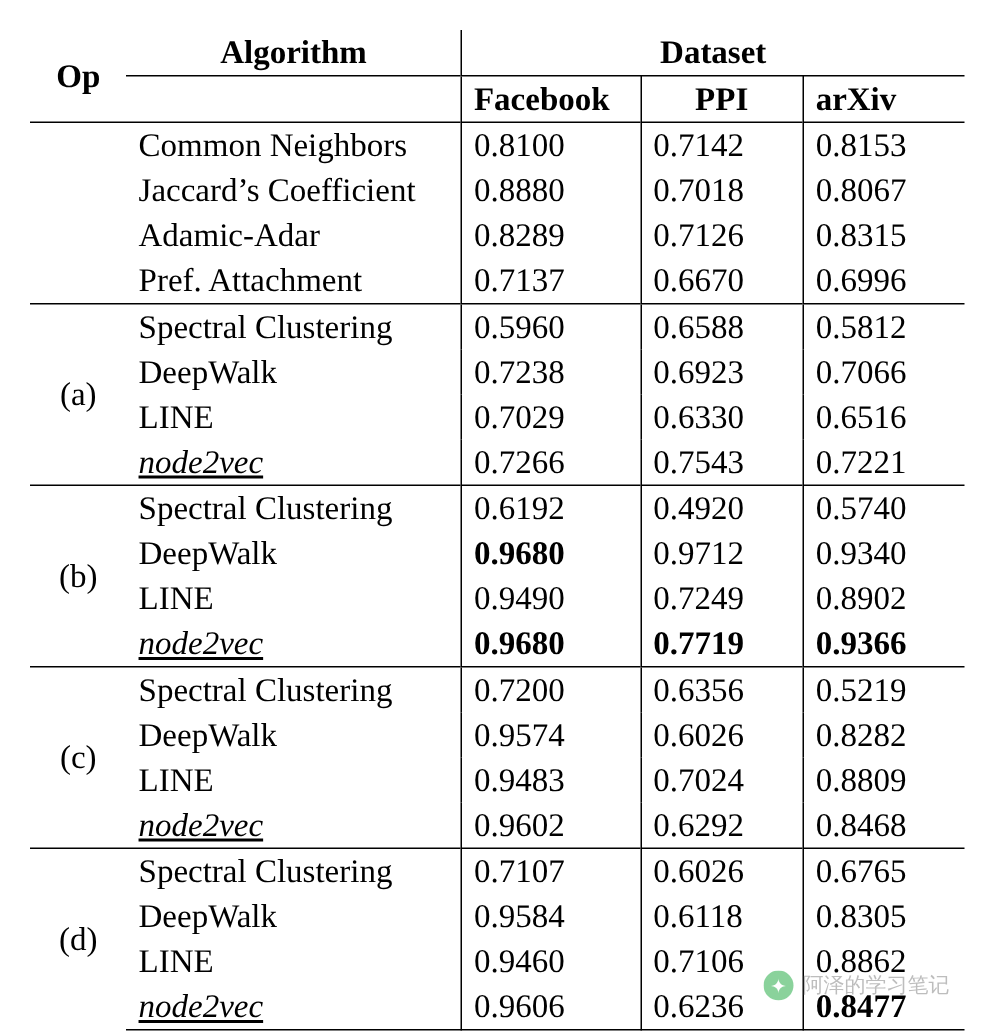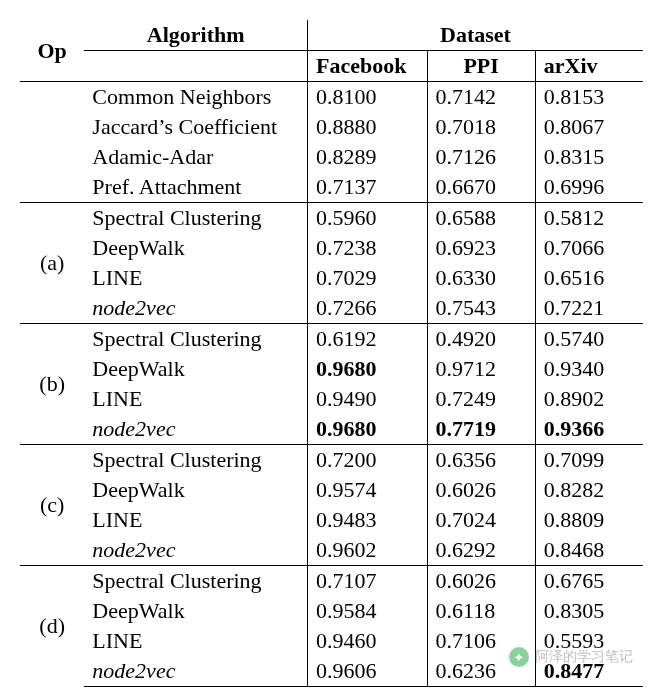--- a/index.html
+++ b/index.html
@@ -26,21 +26,21 @@
     font-weight: bold;
     text-align: center;
   }
   .op-col { width: 60px; text-align: center; }
   .algo-col { width: 220px; }
   .data-col { width: 110px; }
   .hline-top td, .hline-top th { border-top: 1.5px solid #000; }
   .hline-thin td, .hline-thin th { border-top: 1px solid #000; }
   .vline-right { border-right: 1.5px solid #000; margin-top: 24px; }
   .vline-thin-right { border-right: 1px solid #000; }
-  .italic { font-style: italic; }
+  .italic { font-style: italic; text-decoration: underline; }
   .bold { font-weight: bold; }
   .center { text-align: center; }
   .watermark {
     position: fixed;
     right: 30px;
     bottom: 22px;
     display: flex;
     align-items: center;
     opacity: 0.55;
     font-family: sans-serif;
@@ -150,21 +150,21 @@
         <td class="algo-col vline-right italic">node2vec</td>
         <td class="data-col vline-thin-right bold">0.9680</td>
         <td class="data-col vline-thin-right bold">0.7719</td>
         <td class="data-col bold">0.9366</td>
       </tr>
       <tr class="hline-top">
         <td rowspan="4" class="op-col center">(c)</td>
         <td class="algo-col vline-right">Spectral Clustering</td>
         <td class="data-col vline-thin-right">0.7200</td>
         <td class="data-col vline-thin-right">0.6356</td>
-        <td class="data-col">0.7099</td>
+        <td class="data-col">0.5219</td>
       </tr>
       <tr>
         <td class="algo-col vline-right">DeepWalk</td>
         <td class="data-col vline-thin-right">0.9574</td>
         <td class="data-col vline-thin-right">0.6026</td>
         <td class="data-col">0.8282</td>
       </tr>
       <tr>
         <td class="algo-col vline-right">LINE</td>
         <td class="data-col vline-thin-right">0.9483</td>
@@ -187,21 +187,21 @@
       <tr>
         <td class="algo-col vline-right">DeepWalk</td>
         <td class="data-col vline-thin-right">0.9584</td>
         <td class="data-col vline-thin-right">0.6118</td>
         <td class="data-col">0.8305</td>
       </tr>
       <tr>
         <td class="algo-col vline-right">LINE</td>
         <td class="data-col vline-thin-right">0.9460</td>
         <td class="data-col vline-thin-right">0.7106</td>
-        <td class="data-col">0.5593</td>
+        <td class="data-col">0.8862</td>
       </tr>
       <tr>
         <td class="algo-col vline-right italic" style="border-bottom: 1.5px solid rgb(0, 0, 0);">node2vec</td>
         <td class="data-col vline-thin-right" style="border-bottom: 1.5px solid rgb(0, 0, 0);">0.9606</td>
         <td class="data-col vline-thin-right" style="border-bottom: 1.5px solid rgb(0, 0, 0);">0.6236</td>
         <td class="data-col" style="border-bottom: 1.5px solid rgb(0, 0, 0); font-weight: bold;">0.8477</td>
       </tr>
     </tbody>
 </table>
 

